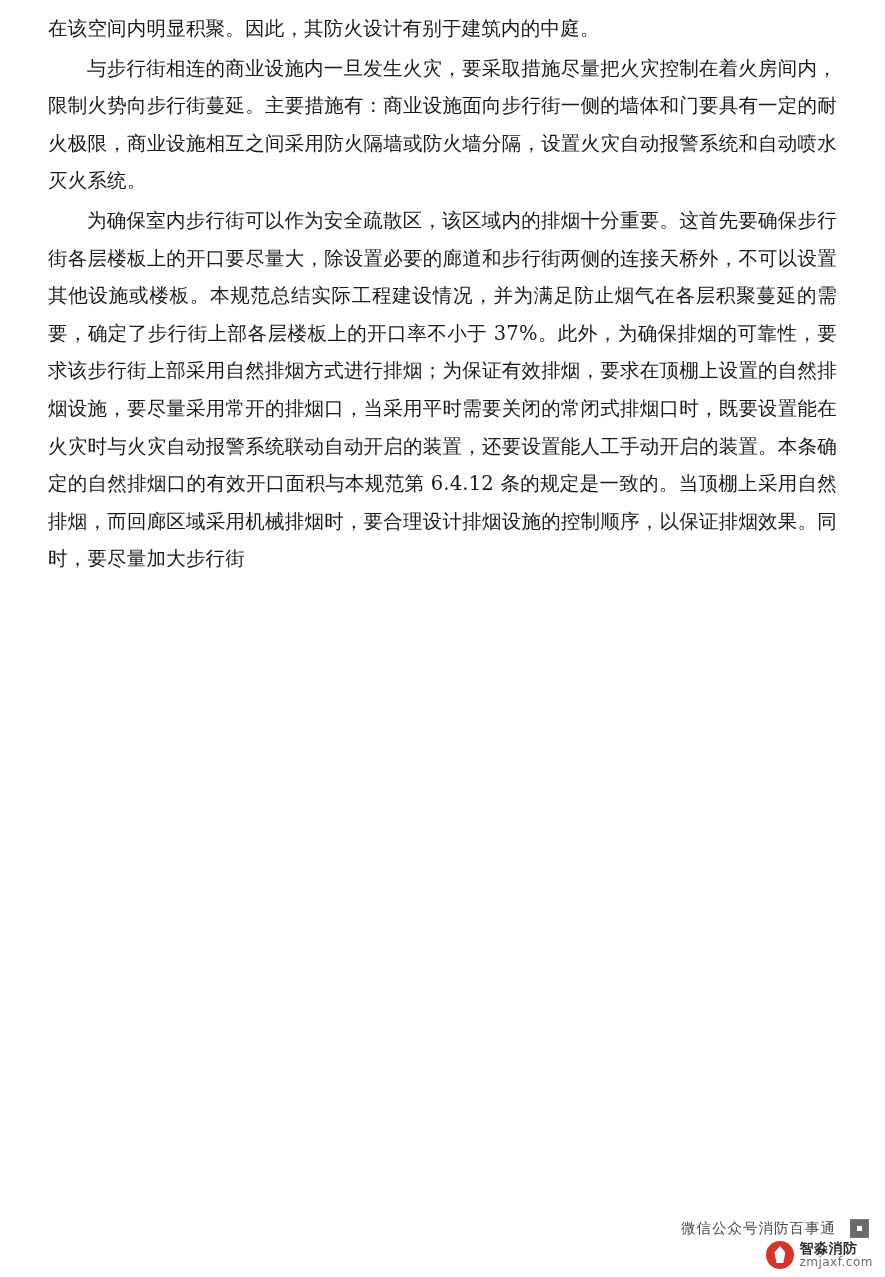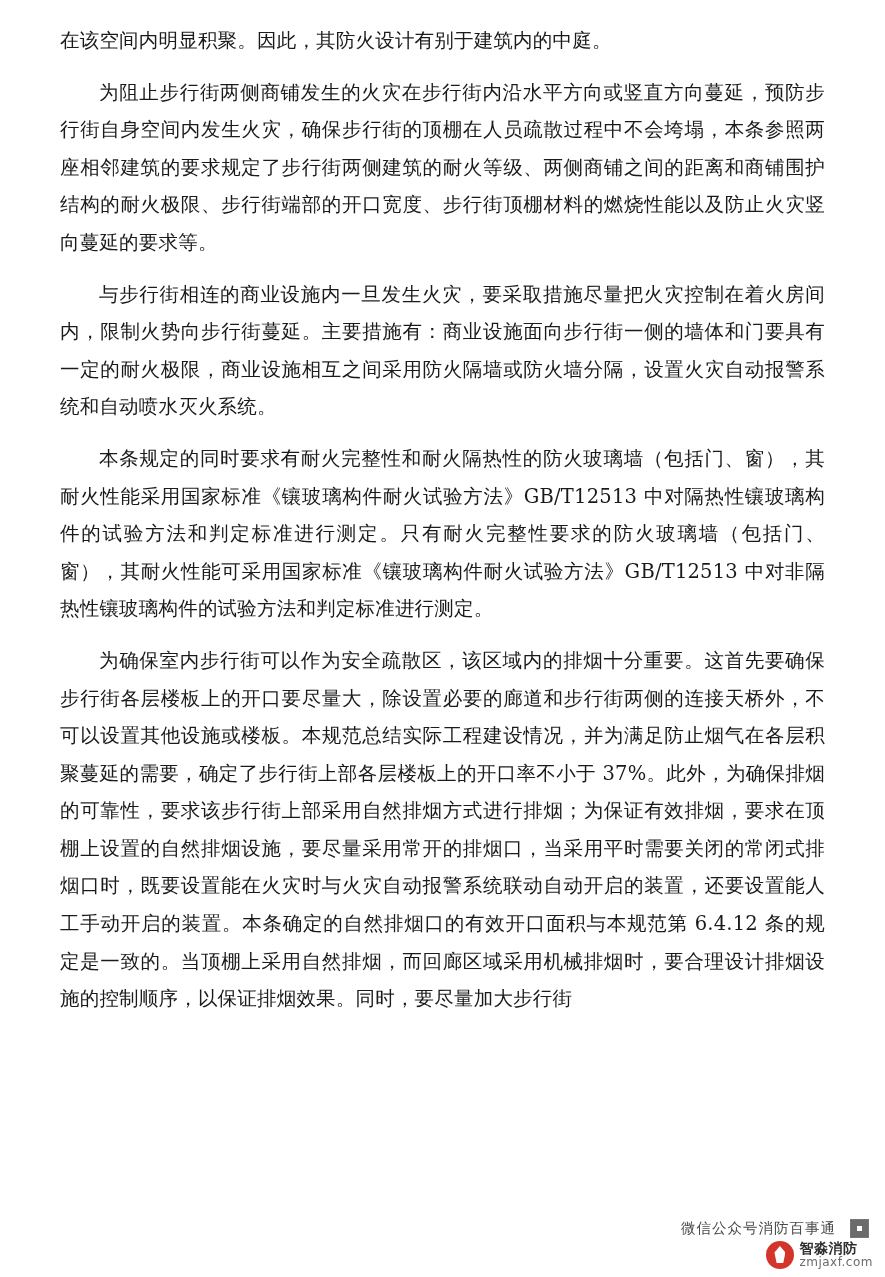--- a/index.html
+++ b/index.html
@@ -24,21 +24,21 @@
     padding: 8px 46px 0 46px;
   }
   .doc-body {
     font-size: 19.5px;
     line-height: 37.6px;
     text-align: justify;
     text-justify: inter-ideograph;
     letter-spacing: 0.2px;
   }
   .para {
-    margin: 14px;
+    margin: 2px;
     text-indent: 2em;
   }
   .para.first {
     text-indent: 0;
   }
   .watermark {
     position: absolute;
     right: 10px;
     bottom: 6px;
     width: 230px;
@@ -113,23 +113,21 @@
     color: #6b6b6b;
     letter-spacing: 0.5px;
   }
 </style>
 </head>
 <body>
 
 <div class="page">
   <div class="doc-body">
     <p class="para first">在该空间内明显积聚。因此，其防火设计有别于建筑内的中庭。</p>
-    <p class="para">为阻止步行街两侧商铺发生的火灾在步行街内沿水平方向或竖直方向蔓延，预防步行街自身空间内发生火灾，确保步行街的顶棚在人员疏散过程中不会垮塌，本条参照两座相邻建筑的要求规定了步行街两侧建筑的耐火等级、两侧商铺之间的距离和商铺围护结构的耐火极限、步行街端部的开口宽度、步行街顶棚材料的燃烧性能以及防止火灾竖向蔓延的要求等。</p>
     <p class="para">与步行街相连的商业设施内一旦发生火灾，要采取措施尽量把火灾控制在着火房间内，限制火势向步行街蔓延。主要措施有：商业设施面向步行街一侧的墙体和门要具有一定的耐火极限，商业设施相互之间采用防火隔墙或防火墙分隔，设置火灾自动报警系统和自动喷水灭火系统。</p>
-    <p class="para">本条规定的同时要求有耐火完整性和耐火隔热性的防火玻璃墙（包括门、窗），其耐火性能采用国家标准《镶玻璃构件耐火试验方法》GB/T12513 中对隔热性镶玻璃构件的试验方法和判定标准进行测定。只有耐火完整性要求的防火玻璃墙（包括门、窗），其耐火性能可采用国家标准《镶玻璃构件耐火试验方法》GB/T12513 中对非隔热性镶玻璃构件的试验方法和判定标准进行测定。</p>
     <p class="para">为确保室内步行街可以作为安全疏散区，该区域内的排烟十分重要。这首先要确保步行街各层楼板上的开口要尽量大，除设置必要的廊道和步行街两侧的连接天桥外，不可以设置其他设施或楼板。本规范总结实际工程建设情况，并为满足防止烟气在各层积聚蔓延的需要，确定了步行街上部各层楼板上的开口率不小于 37%。此外，为确保排烟的可靠性，要求该步行街上部采用自然排烟方式进行排烟；为保证有效排烟，要求在顶棚上设置的自然排烟设施，要尽量采用常开的排烟口，当采用平时需要关闭的常闭式排烟口时，既要设置能在火灾时与火灾自动报警系统联动自动开启的装置，还要设置能人工手动开启的装置。本条确定的自然排烟口的有效开口面积与本规范第 6.4.12 条的规定是一致的。当顶棚上采用自然排烟，而回廊区域采用机械排烟时，要合理设计排烟设施的控制顺序，以保证排烟效果。同时，要尽量加大步行街</p>
   </div>
 
   <div class="watermark">
     <div class="wm-top">
       <span class="wm-top-text">微信公众号消防百事通</span>
       <span class="wm-qr"></span>
     </div>
     <div class="wm-bottom">
       <span class="wm-logo"></span>

